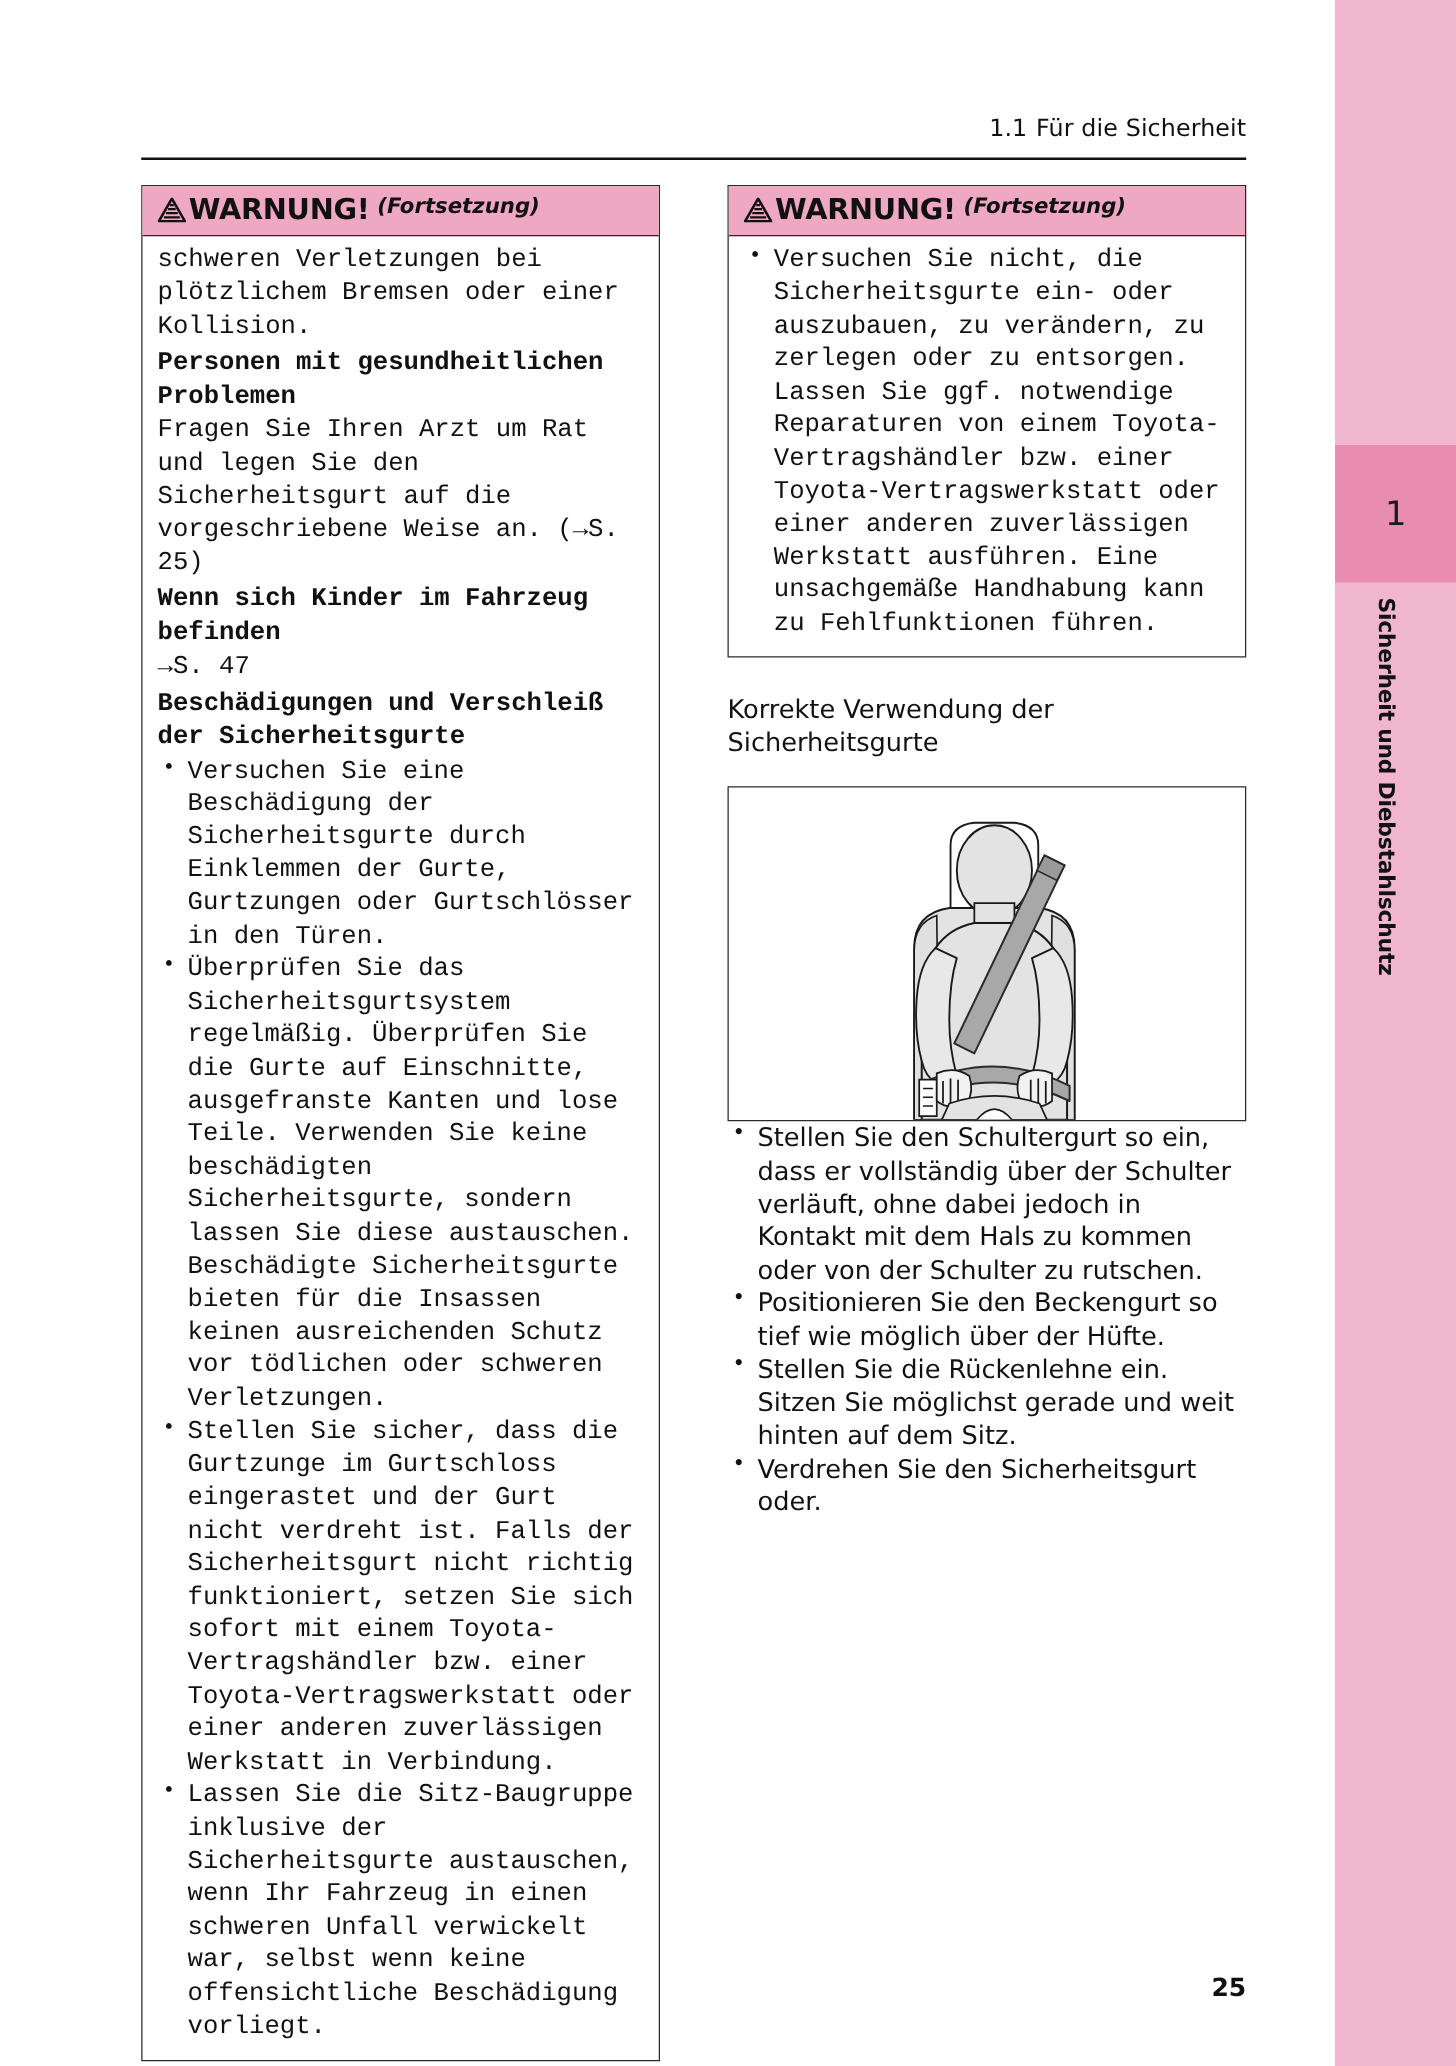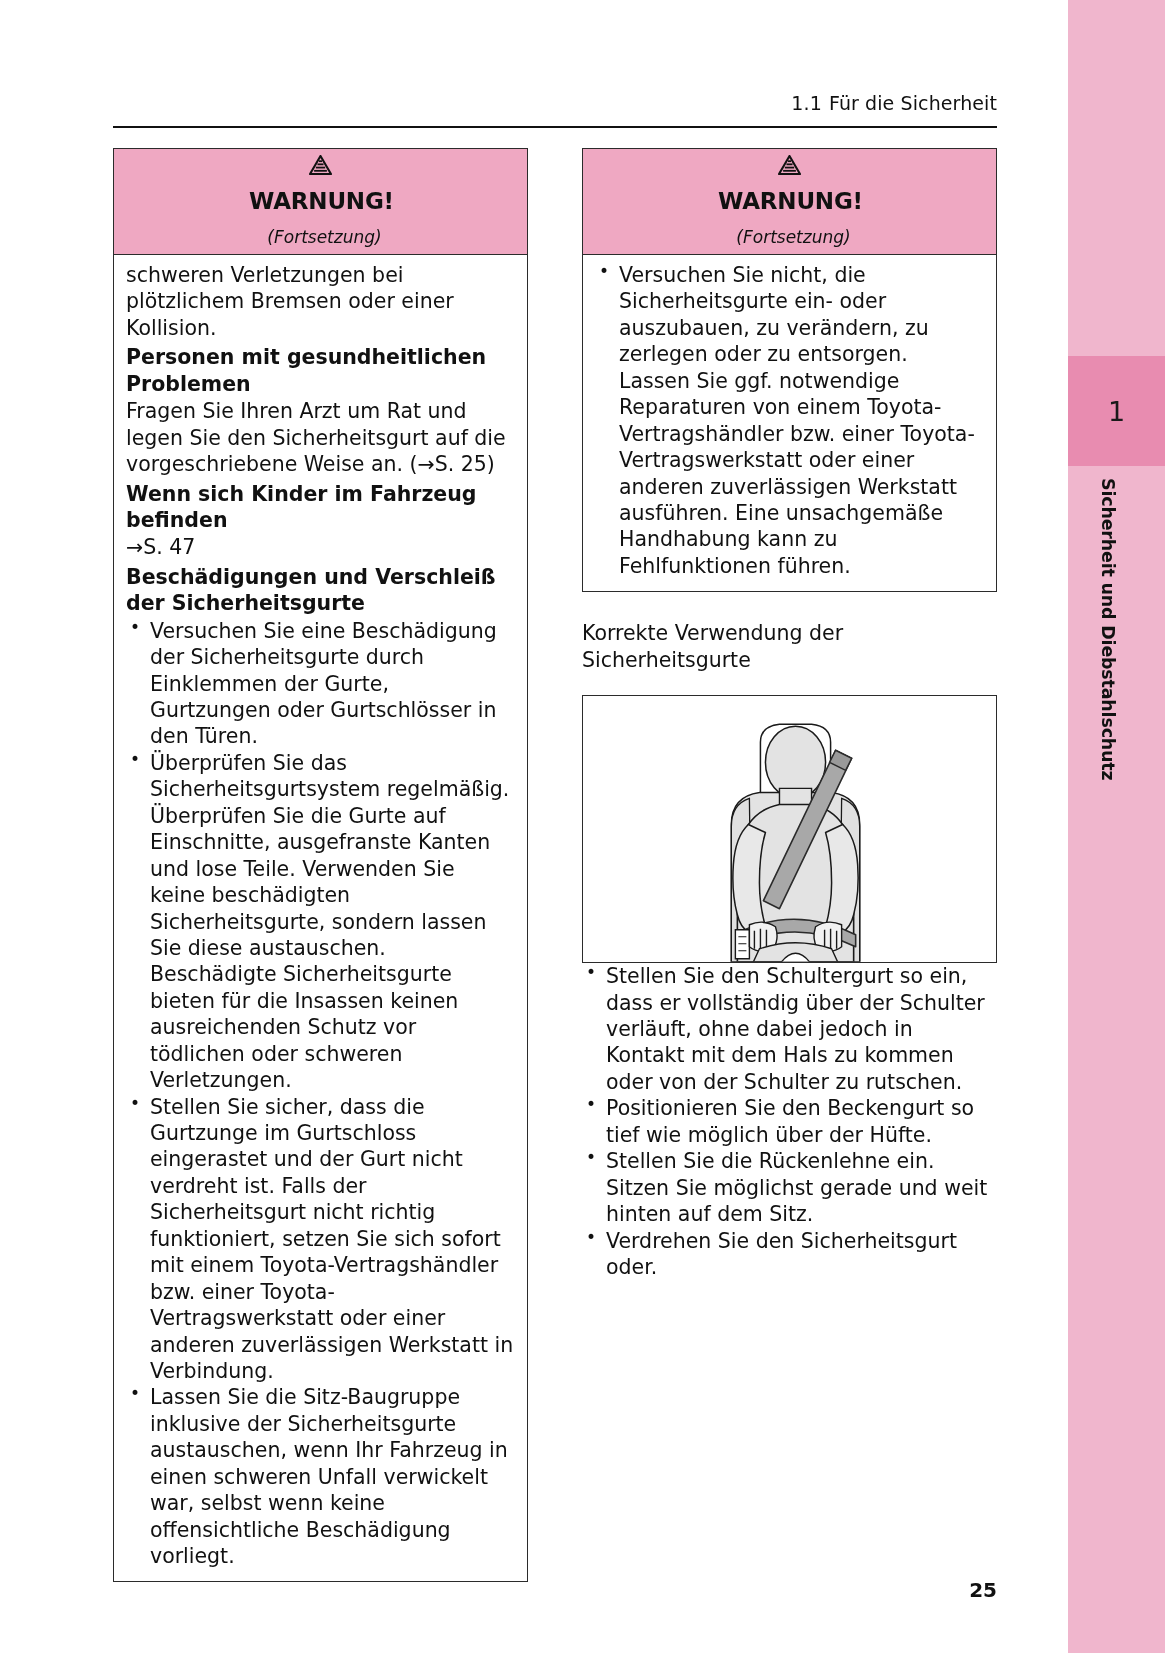--- a/index.html
+++ b/index.html
@@ -100,47 +100,47 @@
   
   .warn-box {
     border: 1.8px solid #2b2b2b;
     background: #ffffff;
   }
   .warn-head {
     background: #efa8c2;
     border-bottom: 1.8px solid #2b2b2b;
     padding: 6px 10px 7px 12px;
     display: flex;
-    align-items: center;
-    gap: 13px;
+    align-items: flex-start;
+    gap: 0;
     white-space: nowrap;
-    flex-direction: column;
   }
   .warn-icon {
     width: 23px;
     height: 20px;
     flex: 0 0 auto;
     align-self: center;
     margin-right: 2px;
   }
   .warn-title {
     font-size: 23px;
     font-weight: 700;
     color: #111;
     letter-spacing: -0.2px;
   }
   .warn-cont {
     font-size: 17px;
-    font-weight: 400;
+    font-weight: 700;
     font-style: italic;
     color: #111;
     margin-left: 6px;
   }
   .warn-body {
     padding: 7px 12px 12px 12px;
+    font-family: Liberation Mono, monospace;
   }
 
   
   p.para {
     font-size: 20.5px;
     line-height: 1.29;
     color: #111;
     margin: 0 0 1px 0;
   }
   h3.subhead {

